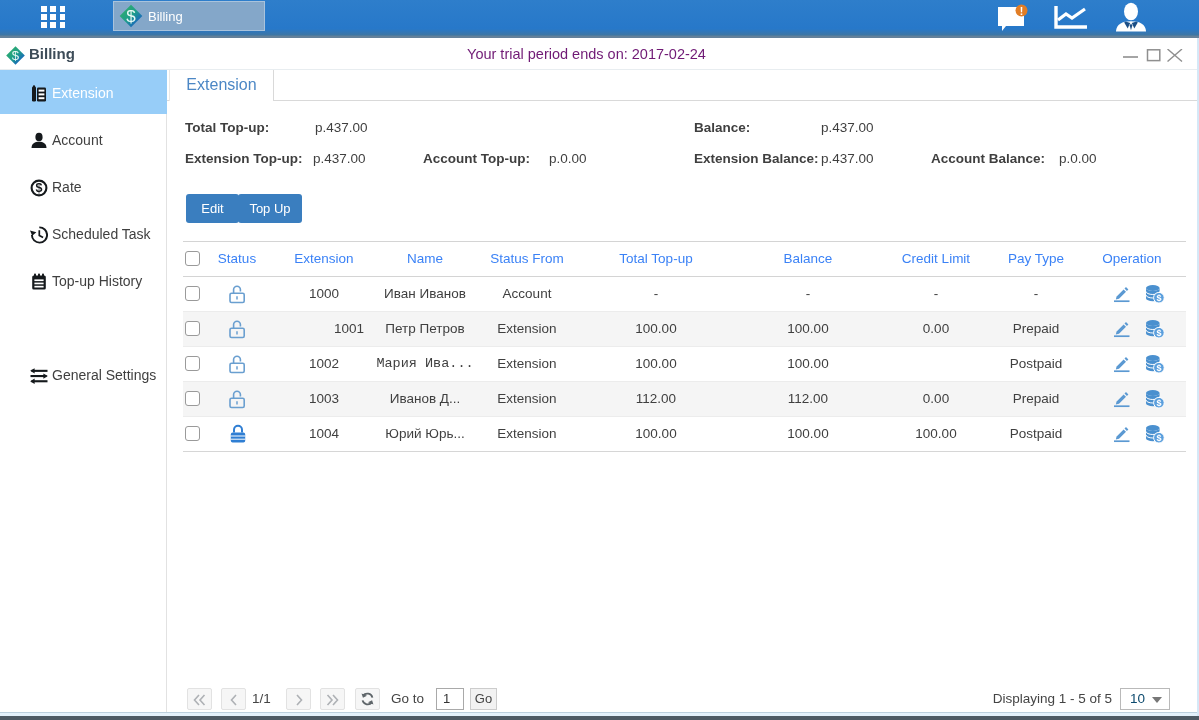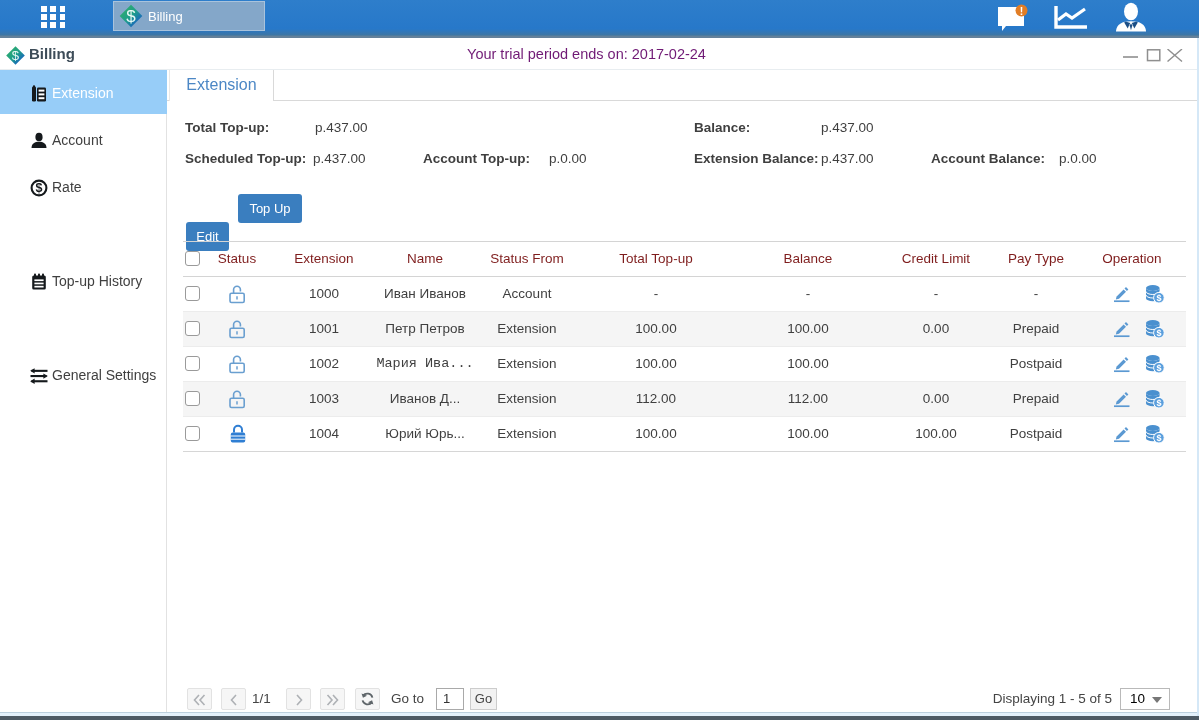--- a/index.html
+++ b/index.html
@@ -39,42 +39,42 @@
 
 .slabel { position:absolute; font-size:13.5px; font-weight:bold; color:#3f3f3f; }
 .svalue { position:absolute; font-size:13.5px; color:#3f3f3f; }
 
 .btn { position:absolute; background:#3a7ebf; color:#fff; font-size:13px; text-align:center;
   border-radius:3px; line-height:29px; height:29px; }
 
 
 #tbl { position:absolute; left:16px; top:171px; width:1003px; }
 #thead { position:relative; height:36px; border-top:1px solid #d4d4d4; border-bottom:1px solid #d4d4d4; }
-.hcell { position:absolute; top:0; height:34px; line-height:34px; font-size:13.5px; color:#7f1d1d; text-align:center; }
+.hcell { position:absolute; top:0; height:34px; line-height:34px; font-size:13.5px; color:#3b82f6; text-align:center; }
 .trow { position:relative; height:35px; border-bottom:1px solid #ececec; }
 .trow.alt { background:#f5f5f5; }
 .tcell { position:absolute; top:0; height:34px; line-height:34px; font-size:13.5px; color:#3f3f3f; text-align:center; }
 .cbx { position:absolute; left:2px; top:50%; margin-top:-8px; width:15px; height:15px;
   border:1px solid #9a9a9a; border-radius:3px; background:#fff; }
 #thead .cbx { margin-top:-8px; }
 .lock { position:absolute; top:50%; margin-top:-10px; }
 .op1 { position:absolute; left:930px; top:50%; margin-top:-9px; }
 .op2 { position:absolute; left:962px; top:50%; margin-top:-10px; }
 
 
 #pager { position:absolute; left:0; top:688px; width:1098px; height:24px; font-size:13px; color:#555; }
 .pbtn { position:absolute; top:0; width:25px; height:22px; background:#f6f6f6; border:1px solid #e2e2e2;
   border-radius:2px; text-align:center; line-height:19px; color:#9b9b9b; font-size:16px; }
 #goinput { position:absolute; left:436px; top:0; width:28px; height:22px; border:1px solid #a9a9a9; background:#fff;
   font-size:13px; text-align:left; padding-left:6px; line-height:20px; color:#333; }
 #gobtn { position:absolute; left:470px; top:0; width:27px; height:22px; background:#f2f2f2; border:1px solid #ccc;
   text-align:center; line-height:20px; color:#444; }
 #disp { position:absolute; left:892px; top:3px; width:220px; text-align:right; color:#444; font-size:13.5px; }
 #combo { position:absolute; left:1120px; top:0; width:50px; height:22px; border:1px solid #b9b9b9; background:#fff; }
-#combo .v { position:absolute; left:9px; top:2px; font-size:13.5px; color:#000000; }
+#combo .v { position:absolute; left:9px; top:2px; font-size:13.5px; color:#0c4a6e; }
 #combo .tri { position:absolute; right:7px; top:8px; width:0; height:0;
   border-left:5px solid transparent; border-right:5px solid transparent; border-top:6px solid #777; }
 
 
 #bstrip1 { position:absolute; left:0; top:712px; width:1199px; height:4px; background:#e4f1fb; border-top:1px solid #bcd0de; }
 #bstrip2 { position:absolute; left:0; top:716px; width:1199px; height:4px; background:#4e5a64; }
 #redge { position:absolute; right:0; top:38px; width:2px; height:678px; background:#d5e8f7; }
 </style>
 </head>
 <body>
@@ -167,20 +167,28 @@
     </svg>
     <span class="lbl">Account</span>
   </div>
   <div class="sitem" style="top:94px;">
     <svg class="ico" viewBox="0 0 18 18">
       <circle cx="9" cy="9" r="7.4" fill="none" stroke="#15191c" stroke-width="2.1"></circle>
       <text x="9" y="13.4" text-anchor="middle" font-size="12.5" font-weight="bold" fill="#15191c" font-family="Liberation Sans">$</text>
     </svg>
     <span class="lbl">Rate</span>
   </div>
+  <div class="sitem" style="top:141px;">
+    <svg class="ico" viewBox="0 0 18 18">
+      <path d="M9.3 1.4 A7.6 7.6 0 1 1 1.9 9" fill="none" stroke="#15191c" stroke-width="1.9"></path>
+      <path d="M0 4.6 L2.2 9.8 L6.4 6.2 Z" fill="#15191c"></path>
+      <path d="M9.3 4.3 L9.3 9.4 L13.1 11.5" fill="none" stroke="#15191c" stroke-width="1.7"></path>
+    </svg>
+    <span class="lbl">Scheduled Task</span>
+  </div>
   <div class="sitem" style="top:188px;">
     <svg class="ico" viewBox="0 0 18 18" fill="#15191c">
       <rect x="2.2" y="2.6" width="13.6" height="14" rx="1.5"></rect>
       <rect x="4" y="0.4" width="2" height="4" rx="0.9"></rect>
       <rect x="8" y="0.4" width="2" height="4" rx="0.9"></rect>
       <rect x="12" y="0.4" width="2" height="4" rx="0.9"></rect>
       <rect x="4.4" y="6.4" width="9.2" height="1.7" fill="#fff"></rect>
       <rect x="4.4" y="9.6" width="9.2" height="1.7" fill="#fff"></rect>
       <rect x="4.4" y="12.8" width="9.2" height="1.7" fill="#fff"></rect>
     </svg>
@@ -202,30 +210,30 @@
 <div id="content">
   <div id="tabbar">
       <div id="tab1">Extension</div>
     </div>
 
   <div class="slabel" style="left:18px; top:50px;">Total Top-up:</div>
   <div class="svalue" style="left:148px; top:50px;">p.437.00</div>
   <div class="slabel" style="left:527px; top:50px;">Balance:</div>
   <div class="svalue" style="left:654px; top:50px;">p.437.00</div>
 
-  <div class="slabel" style="left:18px; top:81px;">Scheduled Top-up:</div>
+  <div class="slabel" style="left:18px; top:81px;">Extension Top-up:</div>
   <div class="svalue" style="left:146px; top:81px;">p.437.00</div>
   <div class="slabel" style="left:256px; top:81px;">Account Top-up:</div>
   <div class="svalue" style="left:382px; top:81px;">p.0.00</div>
   <div class="slabel" style="left:527px; top:81px;">Extension Balance:</div>
   <div class="svalue" style="left:654px; top:81px;">p.437.00</div>
   <div class="slabel" style="left:764px; top:81px;">Account Balance:</div>
   <div class="svalue" style="left:892px; top:81px;">p.0.00</div>
 
-  <div class="btn" style="left:19px; top:124px; width:43px;margin-top:28px;">Edit</div>
+  <div class="btn" style="left:19px; top:124px; width:53px;">Edit</div>
   <div class="btn" style="left:71px; top:124px; width:64px;">Top Up</div>
 
   <div id="tbl">
     <div id="thead">
       <div class="cbx"></div>
       <div class="hcell" style="left:14px;width:80px;">Status</div>
       <div class="hcell" style="left:101px;width:80px;">Extension</div>
       <div class="hcell" style="left:182px;width:120px;">Name</div>
       <div class="hcell" style="left:284px;width:120px;">Status From</div>
       <div class="hcell" style="left:413px;width:120px;">Total Top-up</div>
@@ -261,21 +269,21 @@
         <text x="13.9" y="17" text-anchor="middle" font-size="9" font-weight="bold" fill="#fff" font-family="Liberation Sans">$</text>
       </svg>
     </div>
     <div class="trow alt">
       <div class="cbx"></div>
       <svg class="lock" style="left:45px" width="18" height="20" viewBox="0 0 18 20">
         <rect x="2" y="9.2" width="14.2" height="9.3" rx="1.5" fill="none" stroke="#6a9fd0" stroke-width="1.6"></rect>
         <line x1="9" y1="12.2" x2="9" y2="15.6" stroke="#6a9fd0" stroke-width="1.5"></line>
         <path d="M5.6 9.2 V5.6 A3.4 3.4 0 0 1 12.4 5.6 V7.4" fill="none" stroke="#6a9fd0" stroke-width="1.6"></path>
       </svg>
-      <div class="tcell" style="left:101px;width:80px;">1001</div>
+      <div class="tcell" style="left:101px;width:80px;text-align:right;">1001</div>
       <div class="tcell" style="left:182px;width:120px;">Петр Петров</div>
       <div class="tcell" style="left:284px;width:120px;">Extension</div>
       <div class="tcell" style="left:413px;width:120px;">100.00</div>
       <div class="tcell" style="left:565px;width:120px;">100.00</div>
       <div class="tcell" style="left:693px;width:120px;">0.00</div>
       <div class="tcell" style="left:793px;width:120px;">Prepaid</div>
       <svg class="op1" width="18" height="18" viewBox="0 0 18 18">
         <line x1="1" y1="16.2" x2="16.5" y2="16.2" stroke="#5b99d2" stroke-width="1.7"></line>
         <path d="M3.6 11.4 L10.6 4.4 L13 6.8 L6 13.8 L2.8 14.6 Z" fill="#5b99d2"></path>
         <path d="M11.5 3.5 L13 2 L15.4 4.4 L13.9 5.9 Z" fill="#5b99d2"></path>

